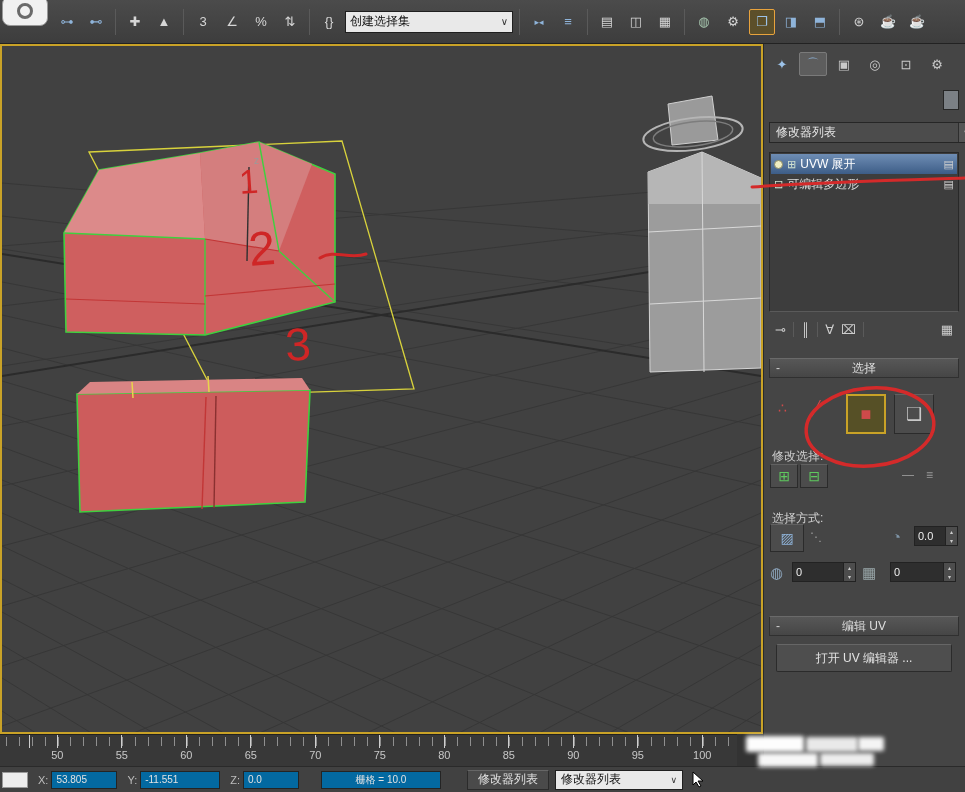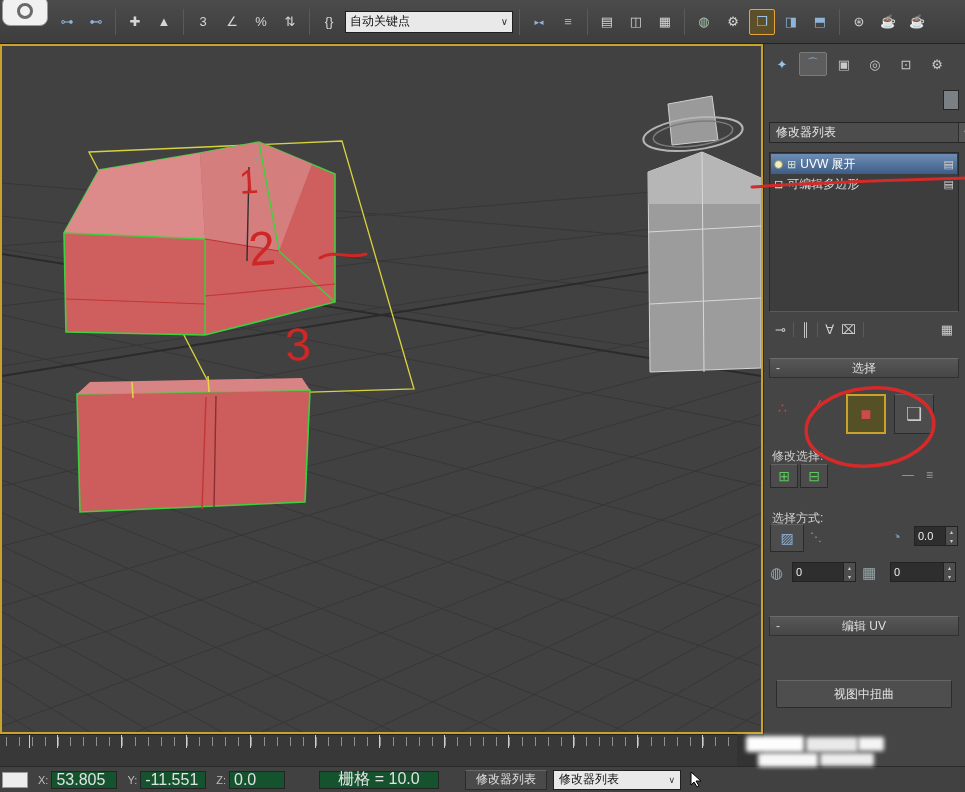--- a/index.html
+++ b/index.html
@@ -84,21 +84,21 @@
     background-position-x:57px;}
   .tick-labels{position:absolute;left:25px;top:14px;display:flex;}
   .tick-labels span{width:64.5px;text-align:center;color:#c8c8c8;font-size:11px;}
   .tl-gap{position:absolute;left:737px;top:734px;width:26px;height:32px;background:#333;}
 
   
   .statusbar{position:absolute;left:0;top:766px;width:965px;height:26px;background:#414141;
     border-top:1px solid #2a2a2a;display:flex;align-items:center;}
   .sb-stub{width:26px;height:16px;background:#ededed;border:1px solid #999;margin-left:2px;}
   .sb-label{color:#bdbdbd;font-size:11px;margin-left:10px;}
-  .sb-field{height:18px;background:#14532d;border:1px solid #242424;color:#e2e2e2;font-size:16px;
+  .sb-field{height:18px;background:#0369a1;border:1px solid #242424;color:#e2e2e2;font-size:10px;
     display:flex;align-items:center;padding:0 4px;margin-left:3px;}
   .sb-btn{height:20px;background:#4a4a4a;border:1px solid #2b2b2b;border-top-color:#666;color:#e0e0e0;
     font-size:12px;display:flex;align-items:center;padding:0 10px;margin-left:26px;}
   .sb-dd{height:20px;width:128px;background:#e9e9e9;border:1px solid #1f1f1f;color:#111;font-size:12px;
     display:flex;align-items:center;justify-content:space-between;padding:0 5px;margin-left:6px;}
   .sb-dd .chev{font-size:9px;color:#333;}
 
   
   .blurb{position:absolute;filter:blur(2px);border-radius:2px;z-index:55;}
   .anno-overlay{position:absolute;left:0;top:0;width:965px;height:792px;z-index:60;pointer-events:none;}
@@ -116,21 +116,21 @@
   <span class="tb-icon">✚</span>
   <span class="tb-icon">▲</span>
   <div class="tb-sep"></div>
   <span class="tb-icon">3</span>
   <span class="tb-icon">∠</span>
   <span class="tb-icon">%</span>
   <span class="tb-icon">⇅</span>
   <div class="tb-sep"></div>
   <span class="tb-icon">{}</span>
   <div class="tb-dropdown">
-    <span>自动关键点</span>
+    <span>创建选择集</span>
     <span class="chev">∨</span>
   </div>
   <div class="tb-sep"></div>
   <span class="tb-icon blue" style="font-size:9px;">▸◂</span>
   <span class="tb-icon blue">≡</span>
   <div class="tb-sep"></div>
   <span class="tb-icon">▤</span>
   <span class="tb-icon">◫</span>
   <span class="tb-icon">▦</span>
   <div class="tb-sep"></div>
@@ -331,38 +331,51 @@
     <span class="arrows">
         <span>▴</span>
         <span>▾</span>
       </span>
   </div>
 
   <div class="rollout" style="top:572px;">
     <span class="minus">-</span>
     <span>编辑 UV</span>
   </div>
-  <div class="panel-btn" style="top:636px;">视图中扭曲</div>
+  <div class="panel-btn" style="top:600px;">打开 UV 编辑器 ...</div>
 </div>
 
 <div class="timeline">
   <div class="ruler-major"></div>
   <div class="ruler-minor"></div>
+  <div class="tick-labels">
+    <span>50</span>
+    <span>55</span>
+    <span>60</span>
+    <span>65</span>
+    <span>70</span>
+    <span>75</span>
+    <span>80</span>
+    <span>85</span>
+    <span>90</span>
+    <span>95</span>
+    <span>100</span>
+  </div>
 </div>
 <div class="tl-gap"></div>
 
 <div class="statusbar">
   <div class="sb-stub"></div>
   <span class="sb-label">X:</span>
   <div class="sb-field" style="width:66px;">53.805</div>
   <span class="sb-label">Y:</span>
-  <div class="sb-field" style="width:66px;">-11.551</div>
+  <div class="sb-field" style="width:80px;">-11.551</div>
   <span class="sb-label">Z:</span>
   <div class="sb-field" style="width:56px;">0.0</div>
-  <div class="sb-field" style="width:120px;justify-content:center;margin-left:34px;">栅格 = 10.0</div>
+  <div class="sb-field" style="width:120px;justify-content:center;margin-left:22px;">栅格 = 10.0</div>
   <div class="sb-btn">修改器列表</div>
   <div class="sb-dd">
     <span>修改器列表</span>
     <span class="chev">∨</span>
   </div>
   <svg width="14" height="18" style="margin-left:8px;">
     <path d="M2,1 L2,14 L5,11 L8,16 L10,15 L7,10 L12,10 Z" fill="#ffffff" stroke="#000000" stroke-width="1"></path>
   </svg>
 </div>
 

